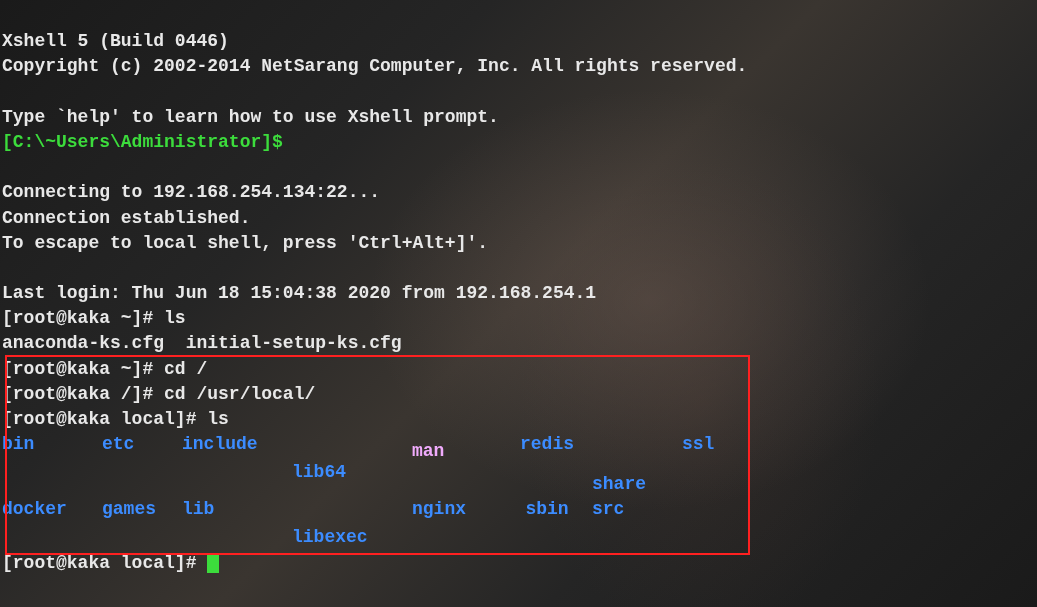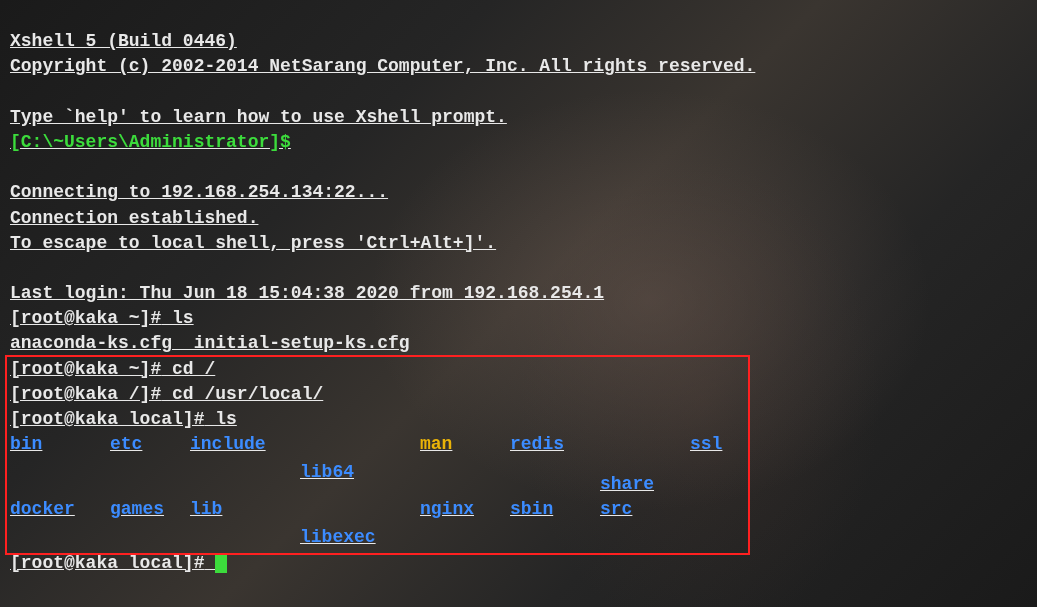--- a/index.html
+++ b/index.html
@@ -13,28 +13,27 @@
         linear-gradient(135deg, #1a1a1a 0%, #252525 30%, #3a3530 50%, #252525 70%, #1a1a1a 100%);
       font-family: 'Consolas', 'Courier New', monospace;
       font-size: 18px;
       font-weight: bold;
       color: #e8e8e8;
       line-height: 1.4;
       overflow: hidden;
       position: relative;
     }
     .terminal {
-      padding: 4px 10px;
+      padding: 4px 2px;
       white-space: pre;
-      text-decoration: underline;
     }
     .white { color: #e8e8e8; }
     .green { color: #3cdc3c; }
     .blue-dir { color: #3c8cff; }
-    .blue-file { color: #eab308; }
+    .blue-file { color: #f0abfc; margin-top: 7px; }
     .highlight-box {
       position: absolute;
       left: 5px;
       top: 355px;
       width: 745px;
       height: 200px;
       border: 2px solid #ff2020;
       pointer-events: none;
     }
     .cursor {
@@ -43,21 +42,21 @@
       height: 20px;
       background: #3cdc3c;
       vertical-align: middle;
     }
     .row { display: flex; }
     .col-bin { width: 100px; }
     .col-etc { width: 80px; }
     .col-include { width: 110px; }
     .col-lib64 { width: 120px; margin-top: 28px; }
     .col-man { width: 90px; }
-    .col-redis { width: 90px; }
+    .col-redis { width: 90px; text-align: center; }
     .col-share { width: 90px; margin-top: 40px; }
   </style>
 </head>
 <body>
 
 <div class="terminal">
 <span class="white">Xshell 5 (Build 0446)</span>
 <span class="white">Copyright (c) 2002-2014 NetSarang Computer, Inc. All rights reserved.</span>
 
 <span class="white">Type `help' to learn how to use Xshell prompt.</span>

